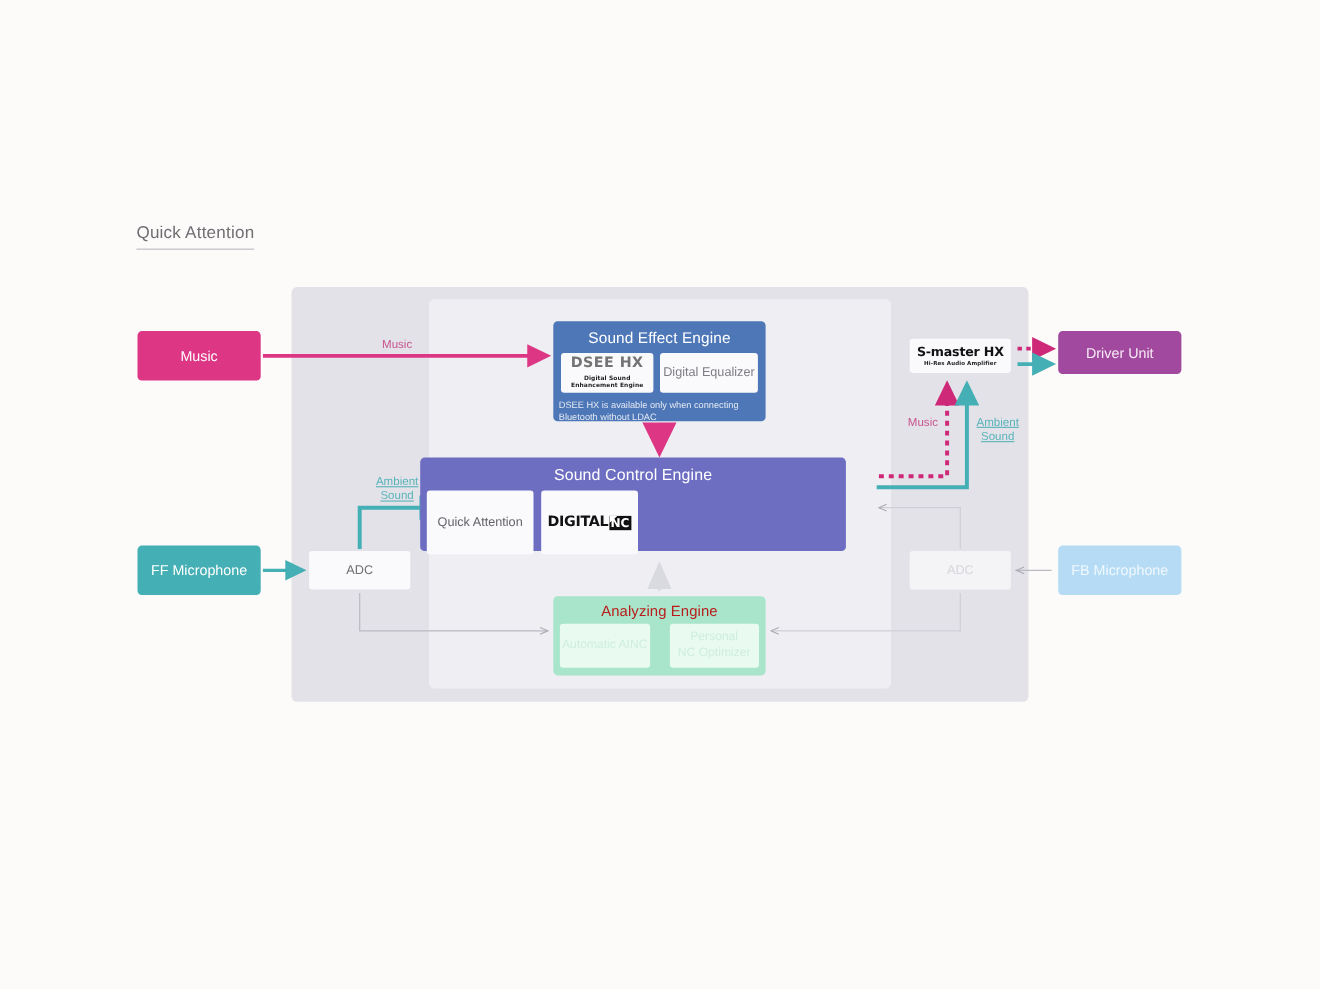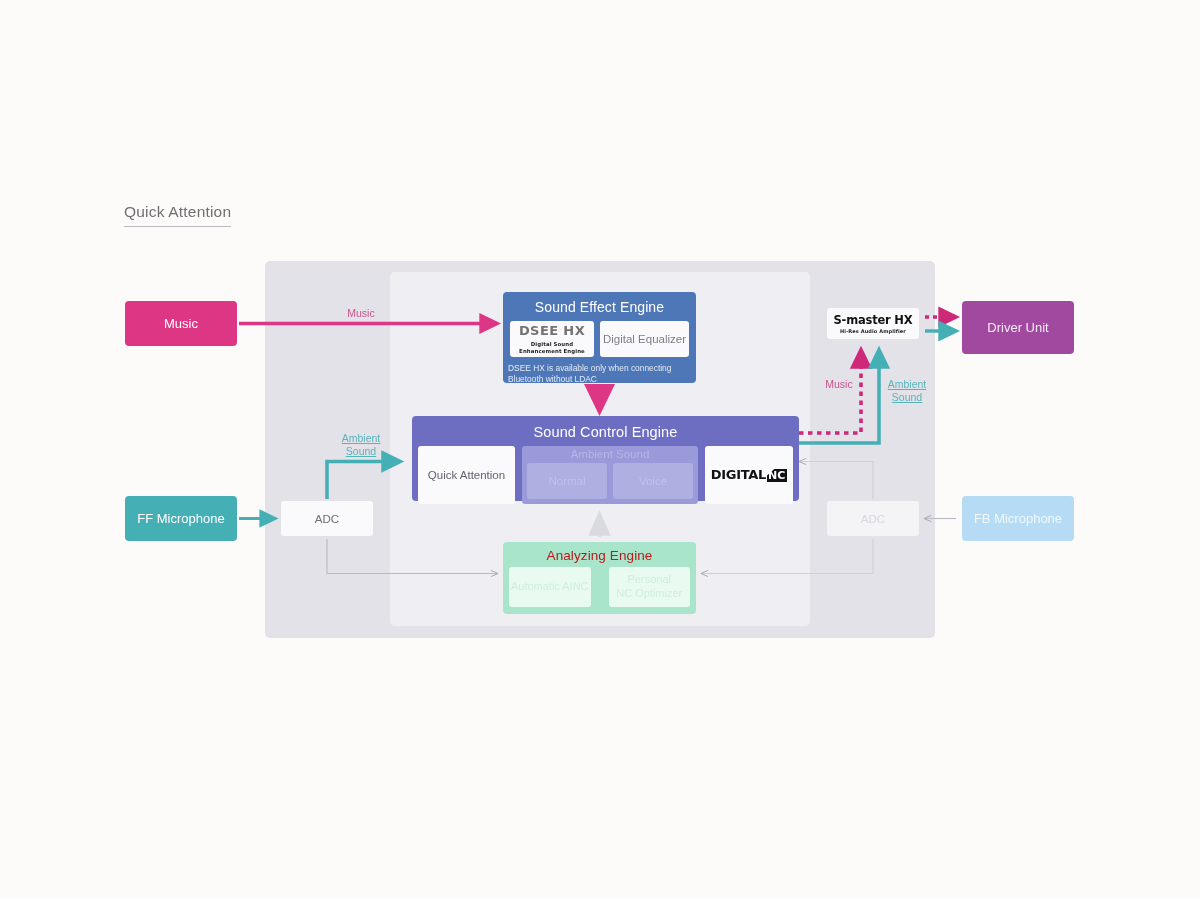--- a/index.html
+++ b/index.html
@@ -61,21 +61,21 @@
     font-family: "DejaVu Sans", sans-serif;
   }
   #deq { flex: 1; font-size: 11.5px; color: #7E7E86; }
   #see .note {
     margin-top: 6px; text-align: left; color: #E4E9F3;
     font-size: 8.4px; line-height: 1.35; padding-bottom: 3px;
   }
 
   
   #sce {
-    left: 412px; top: 416px; width: 387px; height: 85px;
+    left: 382px; top: 416px; width: 387px; height: 85px;
     background: #6D6DC2; padding: 4px 6px 6px;
   }
   #sce .engine-title { margin: 4px 0 6px; }
   #sce .row { display: flex; gap: 7px; align-items: stretch; }
   #qa { width: 97px; flex: none; height: 58px; font-size: 11.5px; color: #63636B; }
   #amb {
     flex: 1; background: #9A9ADA; border-radius: 3px;
     padding: 1px 5px 5px; display: flex; flex-direction: column;
   }
   #amb .amb-title {
@@ -120,21 +120,21 @@
 
   
   .sidebox {
     position: absolute; border-radius: 4px;
     display: flex; align-items: center; justify-content: center;
     color: #FFFFFF; font-size: 13px;
   }
   #music-box  { left: 125px; top: 301px; width: 112px; height: 45px; background: #DD3685; }
   #ff-box     { left: 125px; top: 496px; width: 112px; height: 45px; background: #44AFB4; }
   #fb-box     { left: 962px; top: 496px; width: 112px; height: 45px; background: #B5DCF4; color: #F0F8FE; }
-  #driver-box { left: 962px; top: 301px; width: 112px; height: 53px; background: #A1499E; color: #F6EAF5; }
+  #driver-box { left: 962px; top: 301px; width: 112px; height: 39px; background: #A1499E; color: #F6EAF5; }
 
   .adcbox {
     position: absolute; background: #FAFAFC; border-radius: 3px;
     display: flex; align-items: center; justify-content: center;
     font-size: 11.5px; color: #6E6E73;
   }
   #adc-left  { left: 281px; top: 501px; width: 92px; height: 35px; }
   #adc-right { left: 827px; top: 501px; width: 92px; height: 35px; color: #D6D6DC; background: #F4F4F7; }
 
   .logobox {
@@ -237,27 +237,20 @@
     <div class="note">
       <div>DSEE HX is available only when connecting</div>
       <div>Bluetooth without LDAC</div>
     </div>
   </div>
 
   <div class="engine" id="sce">
     <div class="engine-title">Sound Control Engine</div>
     <div class="row">
       <div class="chip" id="qa">Quick Attention</div>
-      <div id="amb">
-        <div class="amb-title">Ambient Sound</div>
-        <div class="amb-row">
-          <div class="amb-chip">Normal</div>
-          <div class="amb-chip">Voice</div>
-        </div>
-      </div>
       <div class="chip" id="dnc">
         <div class="dnc-logo">
           <span class="dnc-word">DIGITAL</span>
           <span class="dnc-badge">NC</span>
         </div>
       </div>
     </div>
   </div>
 
   <div class="engine" id="ae">

